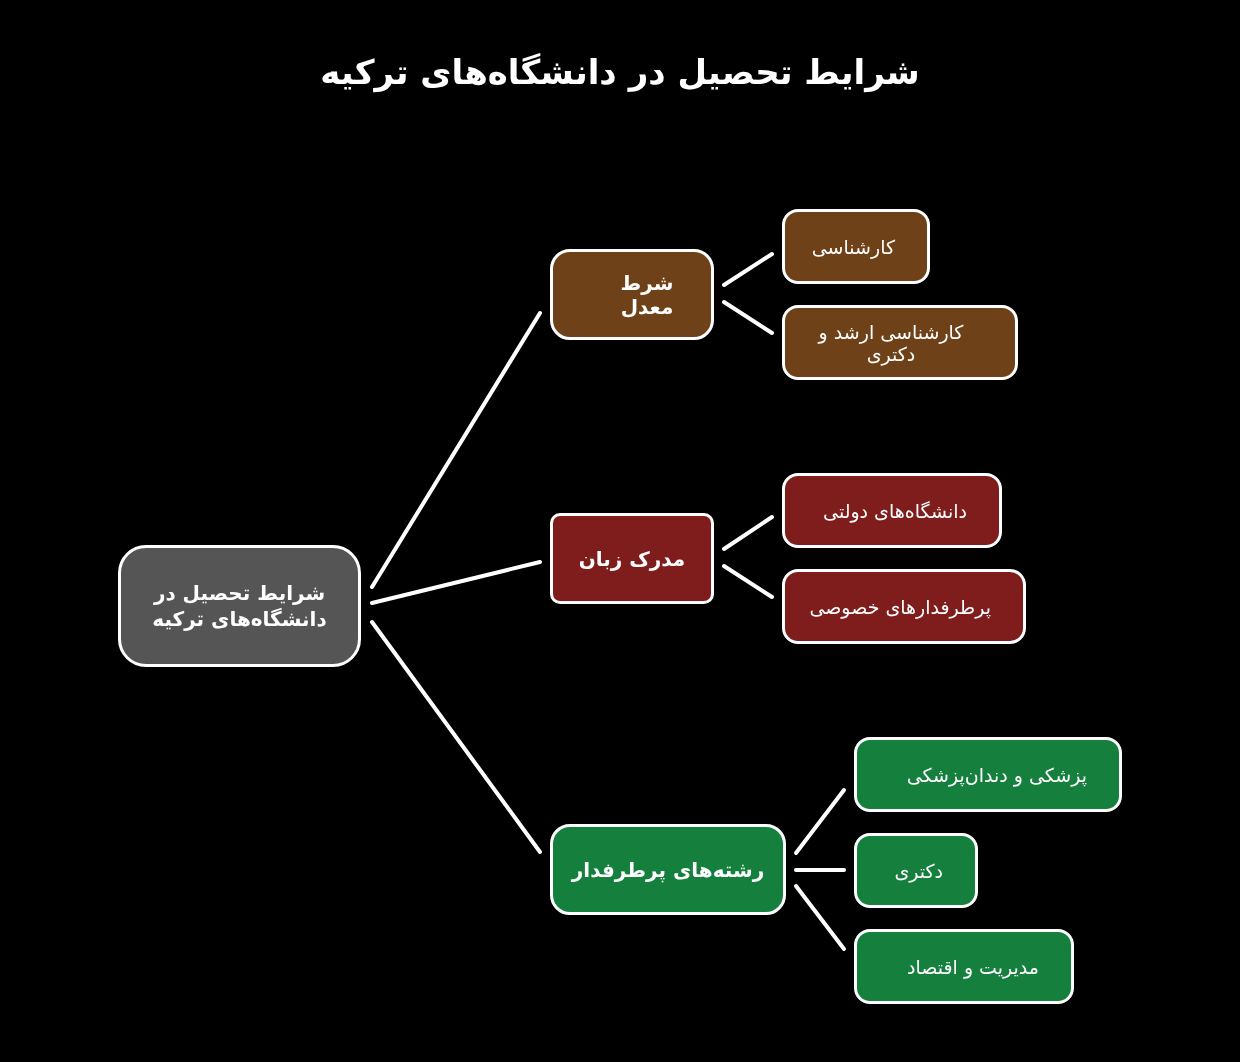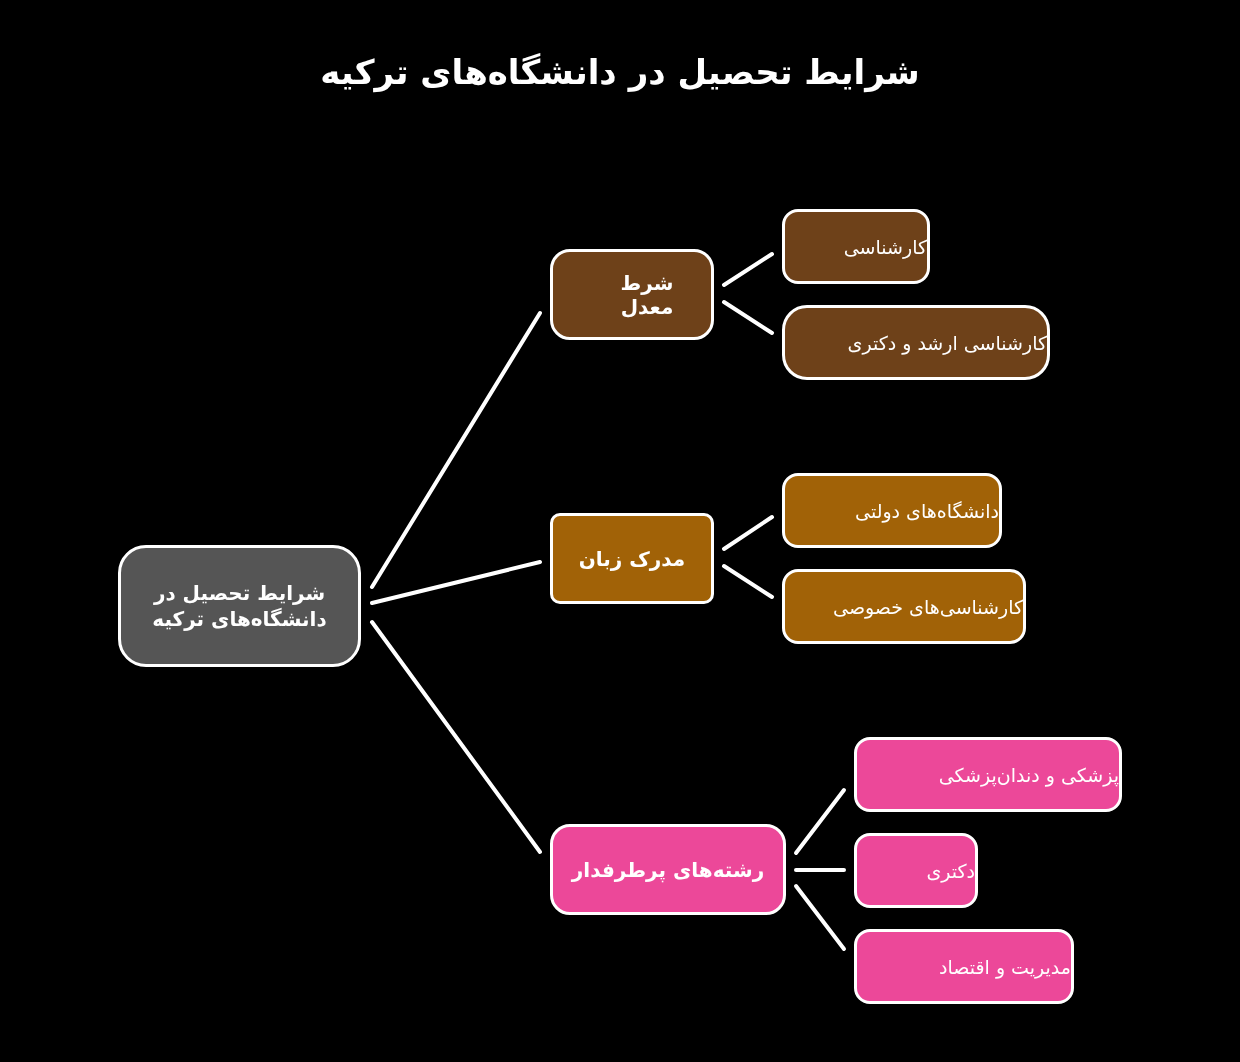--- a/index.html
+++ b/index.html
@@ -18,24 +18,24 @@
     .node {
       position: absolute; box-sizing: border-box;
       border: 3px solid #ffffff; border-radius: 20px;
       display: flex; align-items: center; justify-content: center;
       direction: rtl; text-align: center; color: #ffffff;
       padding: 0 14px;
     }
     .node span { display: block; }
     .root { background: #555555; font-size: 20px; font-weight: bold; line-height: 26px; border-radius: 28px; }
     .branch { font-size: 20px; font-weight: bold; }
-    .leaf { font-size: 19px; justify-content: flex-start; padding-right: 0; border-radius: 16px; }
+    .leaf { font-size: 19px; justify-content: flex-start; padding-right: 32px; border-radius: 16px; }
     .c-brown { background: #6e4119; }
-    .c-red { background: #a16207; }
-    .c-purple { background: #ec4899; }
+    .c-red { background: #7f1d1d; }
+    .c-purple { background: #15803d; }
   </style>
 </head>
 <body>
 
 <div class="title">شرایط تحصیل در دانشگاه‌های ترکیه</div>
 
 <svg class="lines" viewBox="0 0 1240 1062">
   <g stroke="#ffffff" stroke-width="4" stroke-linecap="round" fill="none">
     <line x1="372" y1="587" x2="540" y2="313"></line>
     <line x1="372" y1="603" x2="540" y2="562"></line>
@@ -53,32 +53,32 @@
 <div class="node root" style="left:118px; top:545px; width:243px; height:122px;">
   <span style="max-width:175px;">شرایط تحصیل در دانشگاه‌های ترکیه</span>
 </div>
 
 <div class="node branch c-brown" style="left:550px; top:249px; width:164px; height:91px;padding-left:44px;">
   <span>شرط معدل</span>
 </div>
 <div class="node leaf c-brown" style="left:782px; top:209px; width:148px; height:75px;">
   <span>کارشناسی</span>
 </div>
-<div class="node leaf c-brown" style="left:782px; top:305px; width:268px; height:75px;border-radius:25px;">
+<div class="node leaf c-brown" style="left:782px; top:305px; width:236px; height:75px;">
   <span>کارشناسی ارشد و دکتری</span>
 </div>
 
 <div class="node branch c-red" style="left:550px; top:513px; width:164px; height:91px;border-radius:10px;">
   <span>مدرک زبان</span>
 </div>
 <div class="node leaf c-red" style="left:782px; top:473px; width:220px; height:75px;">
   <span>دانشگاه‌های دولتی</span>
 </div>
 <div class="node leaf c-red" style="left:782px; top:569px; width:244px; height:75px;">
-  <span>کارشناسی‌های خصوصی</span>
+  <span>پرطرفدار‌های خصوصی</span>
 </div>
 
 <div class="node branch c-purple" style="left:550px; top:824px; width:236px; height:91px;">
   <span>رشته‌های پرطرفدار</span>
 </div>
 <div class="node leaf c-purple" style="left:854px; top:737px; width:268px; height:75px;">
   <span>پزشکی و دندان‌پزشکی</span>
 </div>
 <div class="node leaf c-purple" style="left:854px; top:833px; width:124px; height:75px;">
   <span>دکتری</span>

